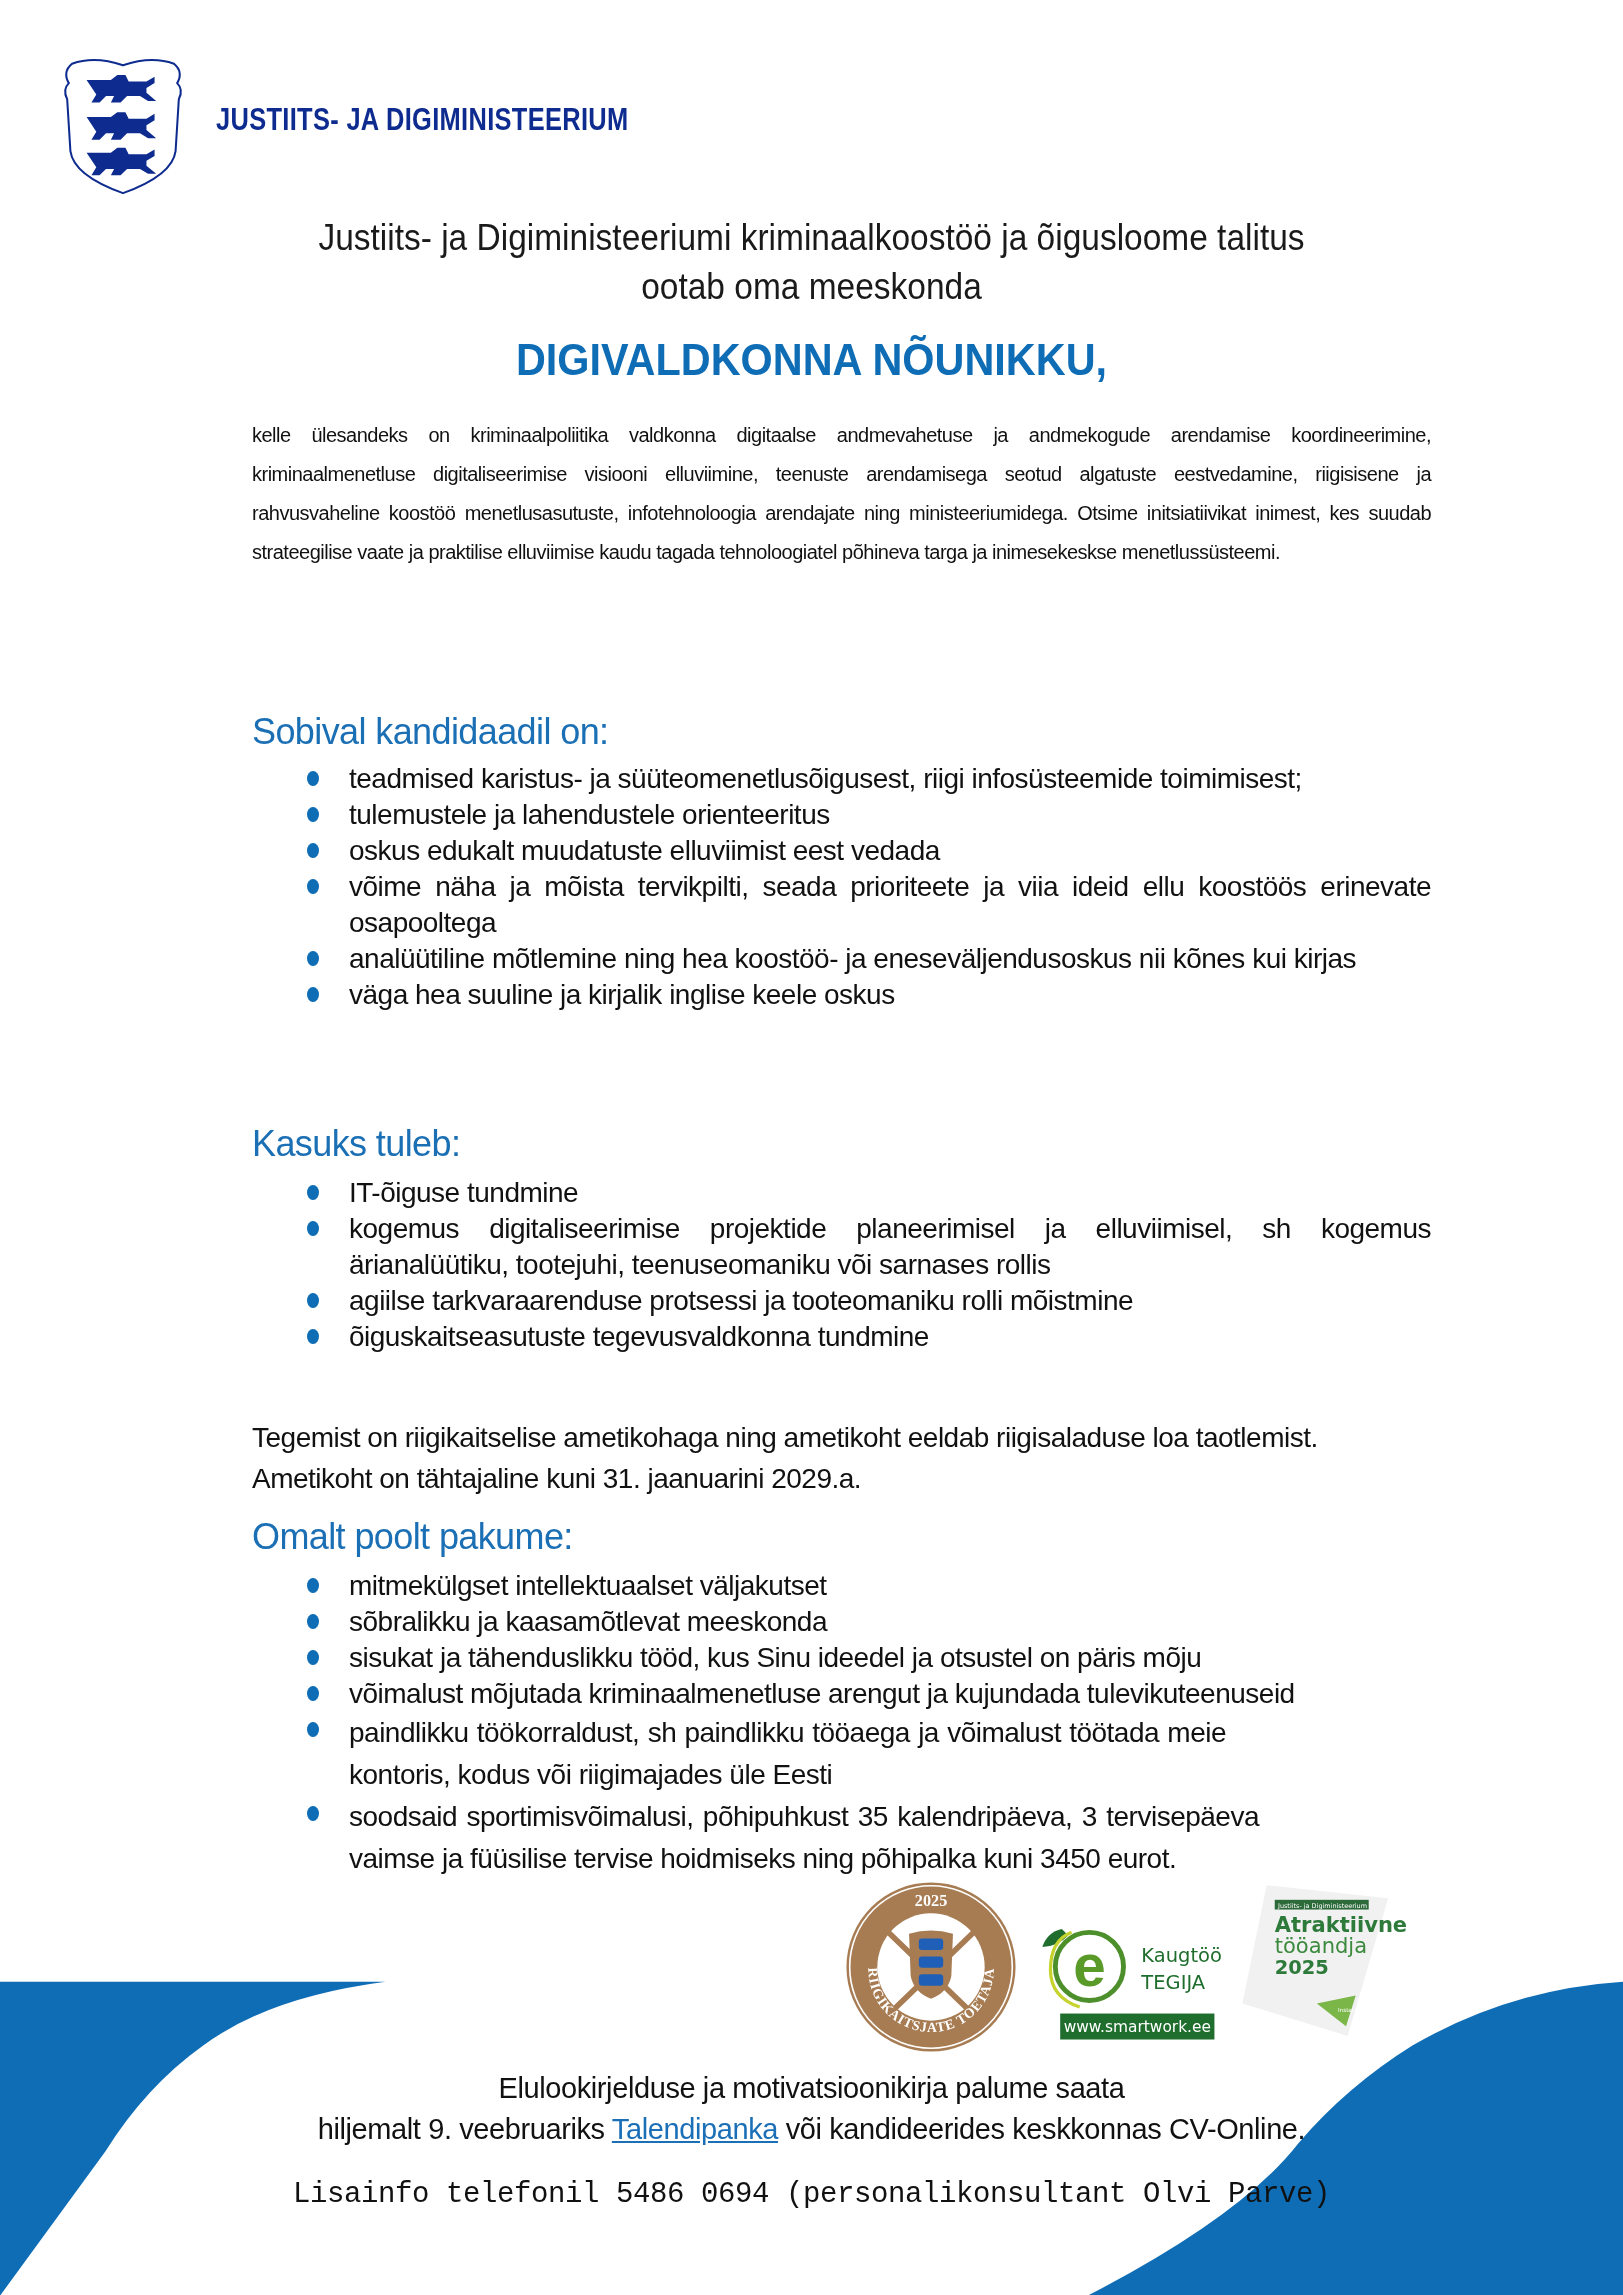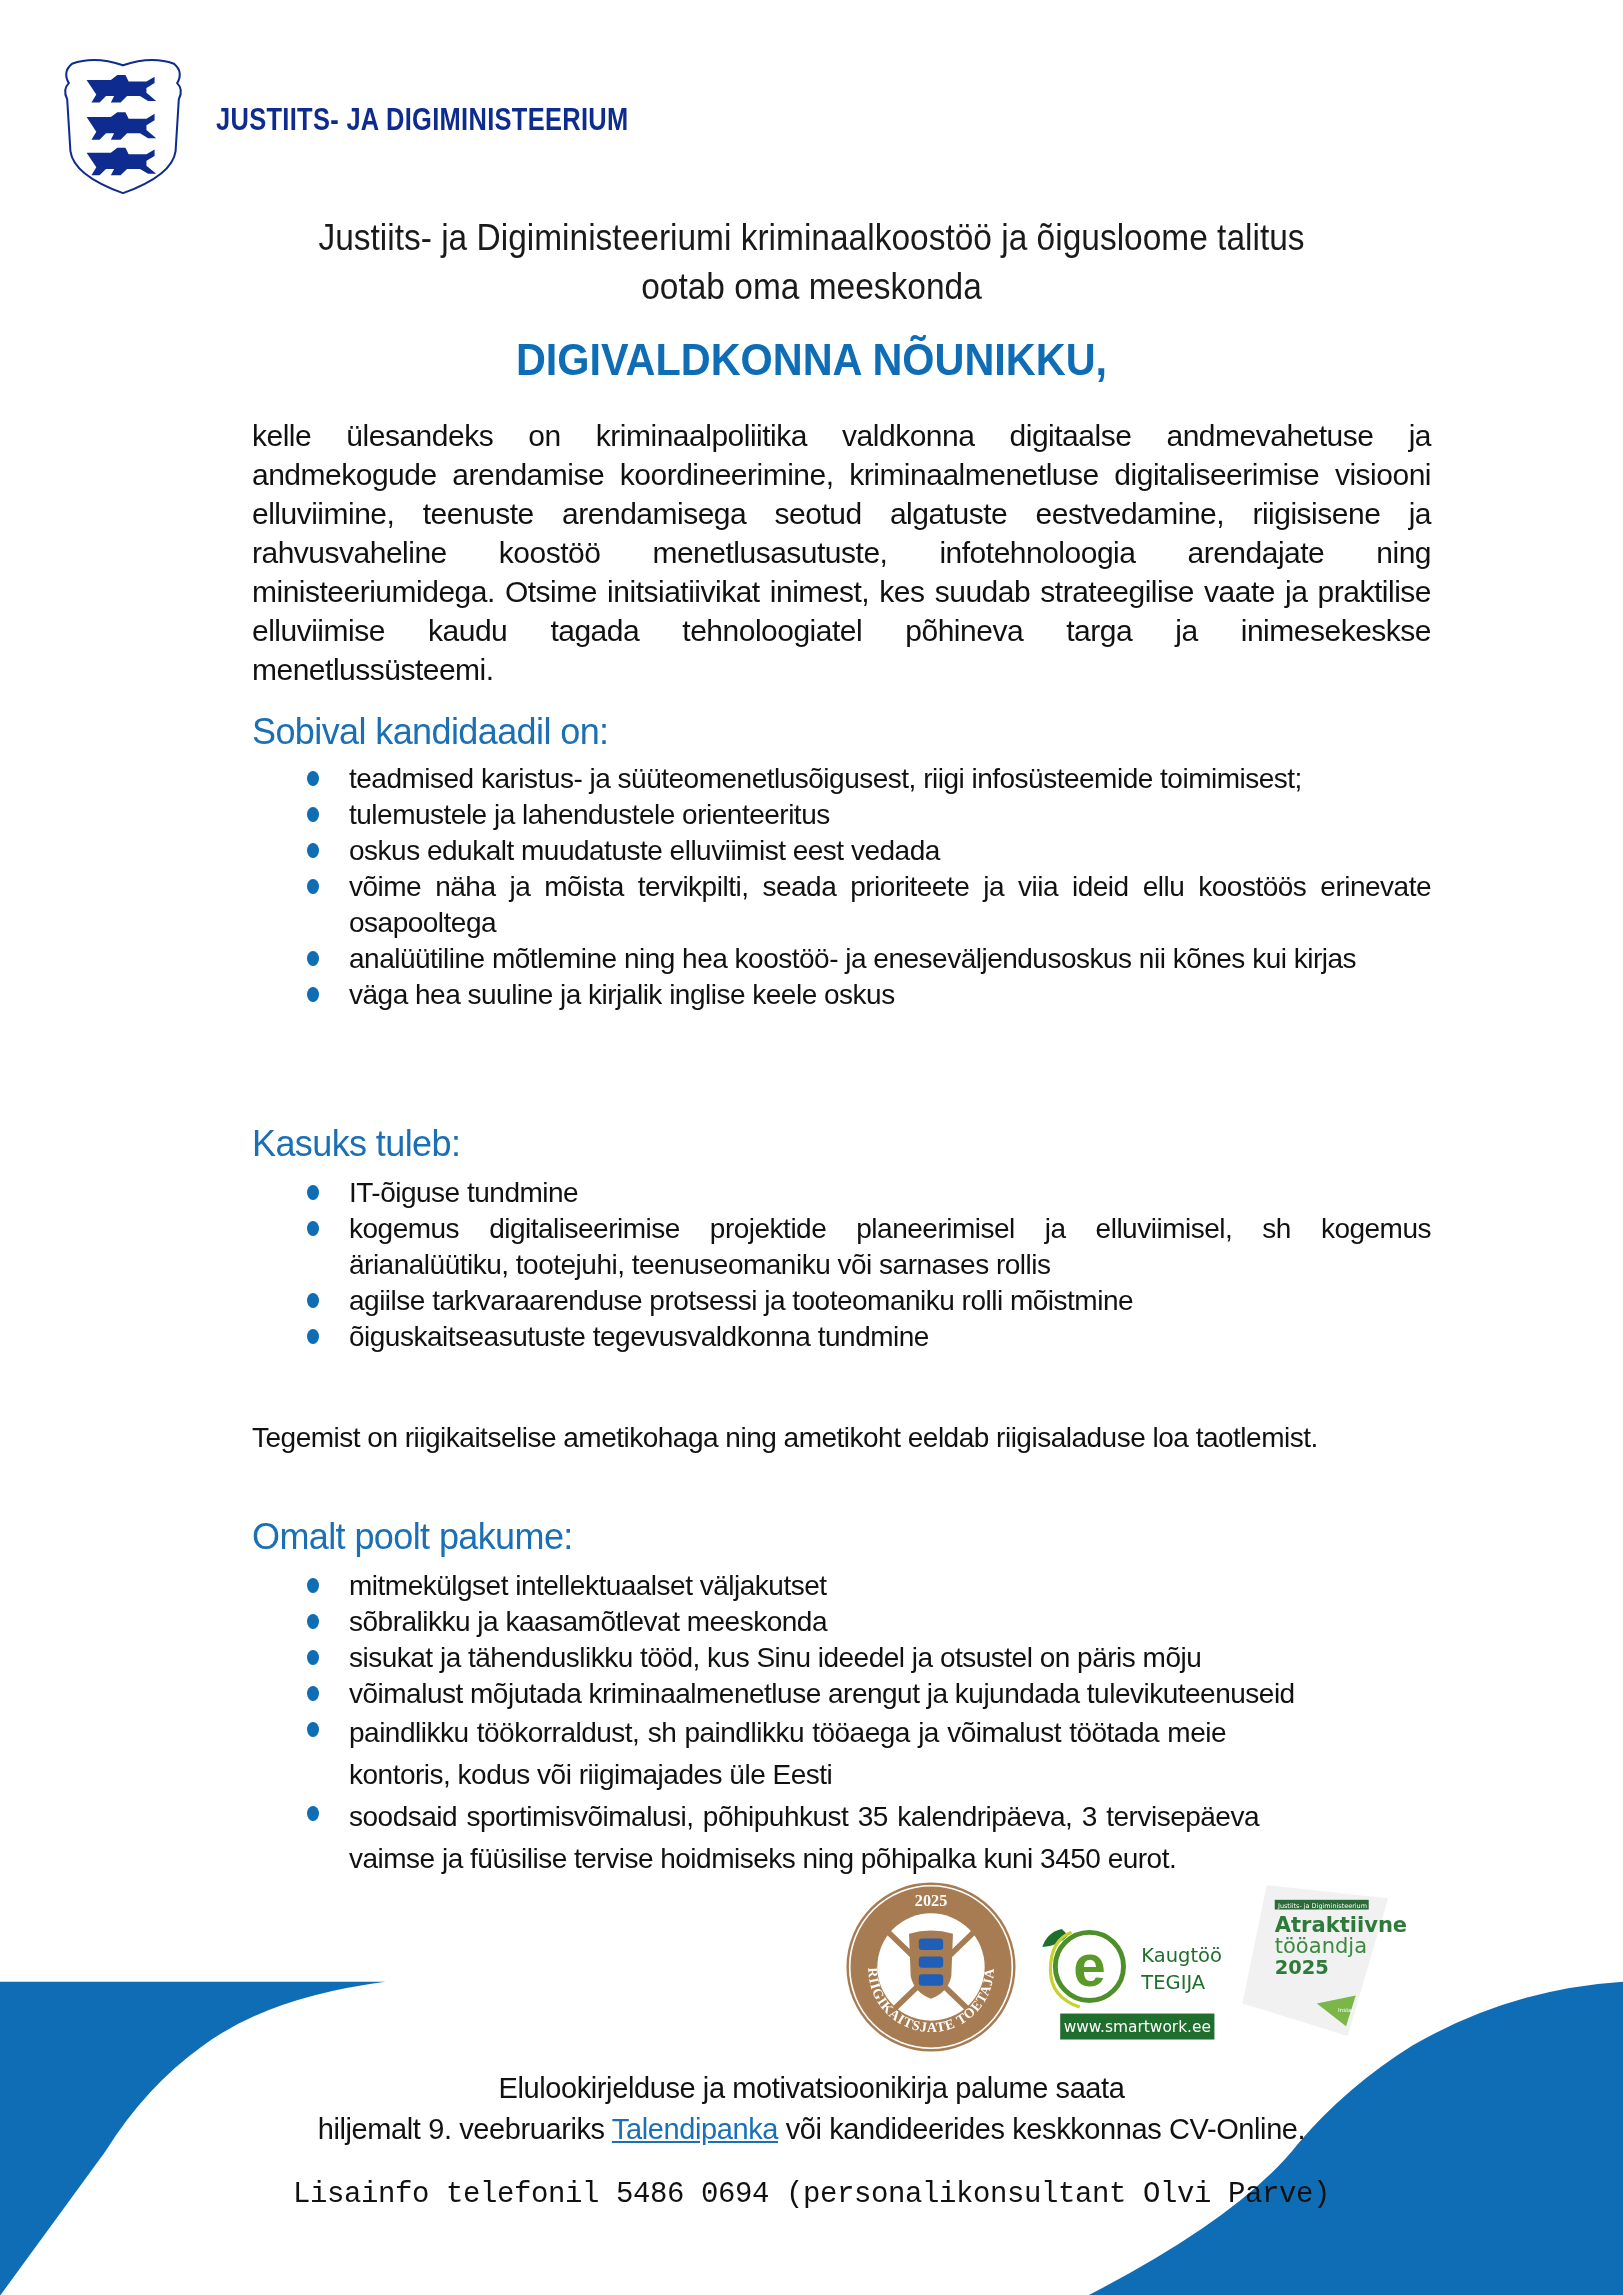--- a/index.html
+++ b/index.html
@@ -11,21 +11,21 @@
   #ministry-name { left:216px; top:102px; font-family:"Liberation Sans", sans-serif; font-weight:bold; color:#0e2b8f; font-size:31px; letter-spacing:0.4px; white-space:nowrap; transform:scaleX(0.82); transform-origin:left center; }
 
   
   .center { text-align:center; left:0; width:1623px; }
   #intro { top:213px; font-size:36px; line-height:49px; font-weight:300; color:#1a1a1a; }
   #intro span { display:block; transform:scaleX(0.93); }
   #job-title { top:334px; font-size:45px; font-weight:bold; color:#0f6db6; transform:scaleX(0.92); }
 
   
   .col { left:252px; width:1179px; }
-  #desc { top:416px; font-size:30px; line-height:39px; text-align:justify; text-align-last:left; color:#111; letter-spacing:-0.5px; }
+  #desc { top:416px; font-size:20px; line-height:39px; text-align:justify; text-align-last:left; color:#111; letter-spacing:-0.5px; }
 
   .section-h { font-size:36px; color:#1b6fb4; font-weight:normal; letter-spacing:-0.6px; }
   ul.bul { list-style:none; margin:0; padding:0; }
   ul.bul li { position:relative; padding-left:97px; font-size:28px; line-height:36px; color:#111; letter-spacing:-0.5px; text-align:justify; text-align-last:left; }
   ul.bul li .dot { position:absolute; left:55px; top:9.7px; width:12px; height:15.4px; border-radius:50%; background:#0f6db6; }
 
   #sec1-h { top:711px; }
   #sec1-list { top:761px; }
   #sec2-h { top:1123px; }
   #sec2-list { top:1175px; }
@@ -88,20 +88,21 @@
 <div class="abs col section-h" id="sec2-h">Kasuks tuleb:</div>
 <ul class="abs col bul" id="sec2-list">
   <li><span class="dot"></span><span>IT-õiguse tundmine</span></li>
   <li><span class="dot"></span><span>kogemus digitaliseerimise projektide planeerimisel ja elluviimisel, sh kogemus ärianalüütiku, tootejuhi, teenuseomaniku või sarnases rollis</span></li>
   <li><span class="dot"></span><span>agiilse tarkvaraarenduse protsessi ja tooteomaniku rolli mõistmine</span></li>
   <li><span class="dot"></span><span>õiguskaitseasutuste tegevusvaldkonna tundmine</span></li>
 </ul>
 
 <div class="abs col" id="notice">
   <div>Tegemist on riigikaitselise ametikohaga ning ametikoht eeldab riigisaladuse loa taotlemist.</div>
+  <div>Ametikoht on tähtajaline kuni 31. jaanuarini 2029.a.</div>
 </div>
 
 <div class="abs col section-h" id="sec3-h">Omalt poolt pakume:</div>
 <ul class="abs col bul" id="sec3-list" style="width:1218px;">
   <li><span class="dot"></span><span>mitmekülgset intellektuaalset väljakutset</span></li>
   <li><span class="dot"></span><span>sõbralikku ja kaasamõtlevat meeskonda</span></li>
   <li><span class="dot"></span><span>sisukat ja tähenduslikku tööd, kus Sinu ideedel ja otsustel on päris mõju</span></li>
   <li><span class="dot"></span><span>võimalust mõjutada kriminaalmenetluse arengut ja kujundada tulevikuteenuseid</span></li>
   <li class="wide" style="padding-right:244px;"><span class="dot"></span><span>paindlikku töökorraldust, sh paindlikku tööaega ja võimalust töötada meie kontoris, kodus või riigimajades üle Eesti</span></li>
   <li class="wide" style="padding-right:211px;"><span class="dot"></span><span>soodsaid sportimisvõimalusi, põhipuhkust 35 kalendripäeva, 3 tervisepäeva vaimse ja füüsilise tervise hoidmiseks ning põhipalka kuni 3450 eurot.</span></li>

